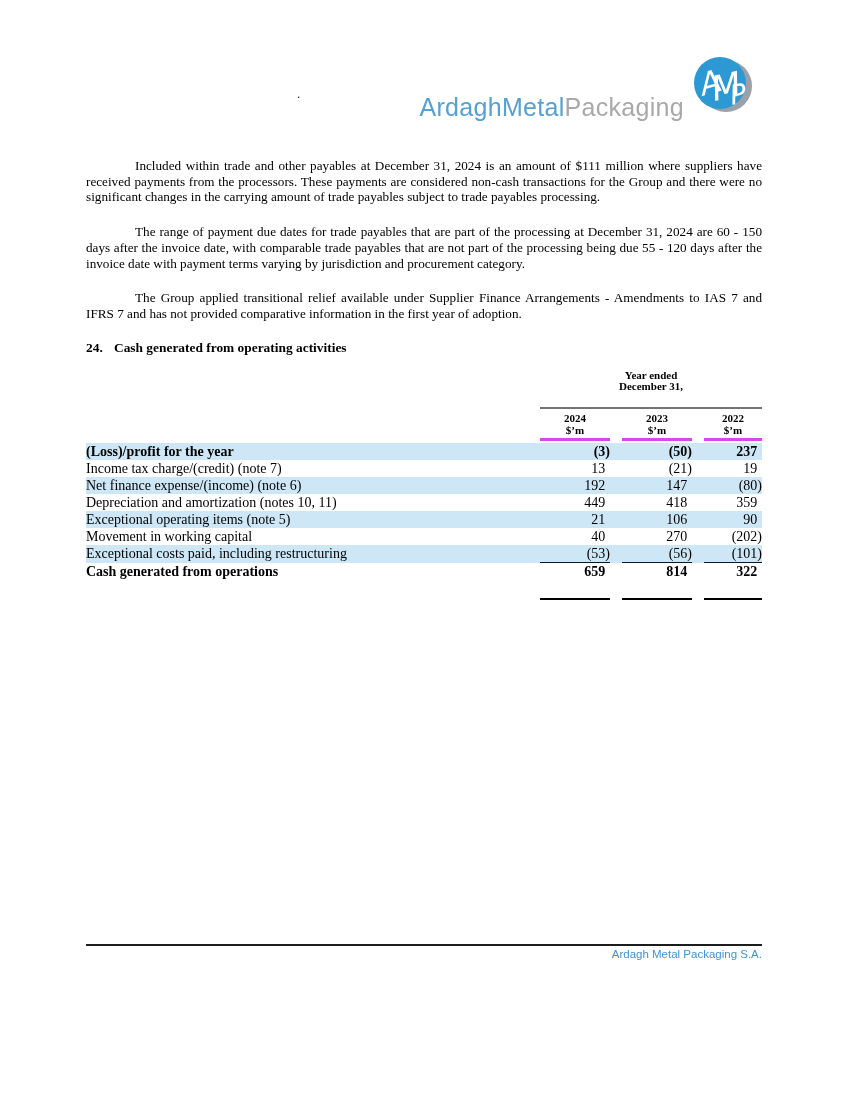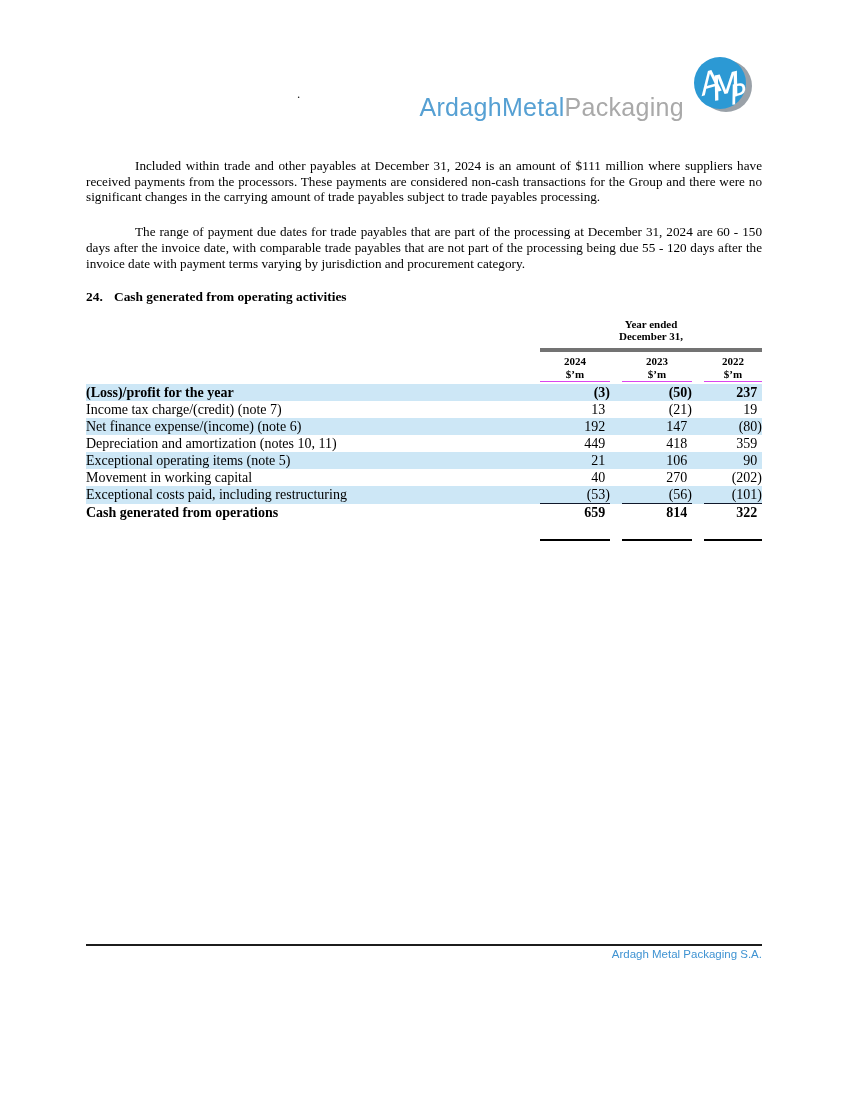--- a/index.html
+++ b/index.html
@@ -27,27 +27,27 @@
   }
   .heading { display:flex; font-size:13.4px; font-weight:bold; margin-top:14px; margin-bottom:15px; line-height:14px;align-items:center; }
   .heading-num { width:28px; flex:0 0 28px; }
 
   
   .ftable { margin-top:0; }
   .tgrid { display:grid; grid-template-columns:1fr 70px 70px 58px; column-gap:12px; }
   .period-cell {
     grid-column:2 / 5; text-align:center; font-weight:bold;
     font-size:11px; line-height:11.5px;
-    border-bottom:4px solid #737373; padding-bottom:6px;
+    border-bottom:2px solid #737373; padding-bottom:14px;
   }
   .period-cell span { display:block; }
   .yearrow { margin-top:3px; }
   .ycell {
     text-align:center; font-weight:bold; font-size:11px; line-height:12.5px;
-    border-bottom:1px solid #d946ef; padding-bottom:1px;
+    border-bottom:3px solid #d946ef; padding-bottom:1px;
   }
   .ycell span { display:block; }
   .tbody { margin-top:2px; }
   .trow { display:grid; grid-template-columns:1fr 70px 70px 58px; column-gap:12px; font-size:14px; line-height:17px; }
   .trow.shade { background:#cde7f6; }
   .trow.bold { font-weight:bold; }
   .tlabel { white-space:nowrap; overflow:hidden; }
   .tval { text-align:right; white-space:nowrap; }
   .tval .ph { visibility:hidden; }
   .trow.rule-single .tval { border-bottom:1px solid #0f172a;font-family:Liberation Serif, serif; }
@@ -79,20 +79,21 @@
         <text x="39" y="51" font-size="27" transform="rotate(-10 44 42)">P</text>
       </g>
     </svg>
   </div>
 
   <div class="stray-dot">.</div>
 
   <div class="content">
     <p class="para">Included within trade and other payables at December 31, 2024 is an amount of $111 million where suppliers have received payments from the processors. These payments are considered non-cash transactions for the Group and there were no significant changes in the carrying amount of trade payables subject to trade payables processing.</p>
     <p class="para">The range of payment due dates for trade payables that are part of the processing at December 31, 2024 are 60 - 150 days after the invoice date, with comparable trade payables that are not part of the processing being due 55 - 120 days after the invoice date with payment terms varying by jurisdiction and procurement category.</p>
+    <p class="para">The Group applied transitional relief available under Supplier Finance Arrangements - Amendments to IAS 7 and IFRS 7 and has not provided comparative information in the first year of adoption.</p>
 
     <div class="heading">
       <span class="heading-num">24.</span>
       <span>Cash generated from operating activities</span>
     </div>
 
     <div class="ftable">
       <div class="tgrid">
         <div class="period-cell">
           <span>Year ended</span>

